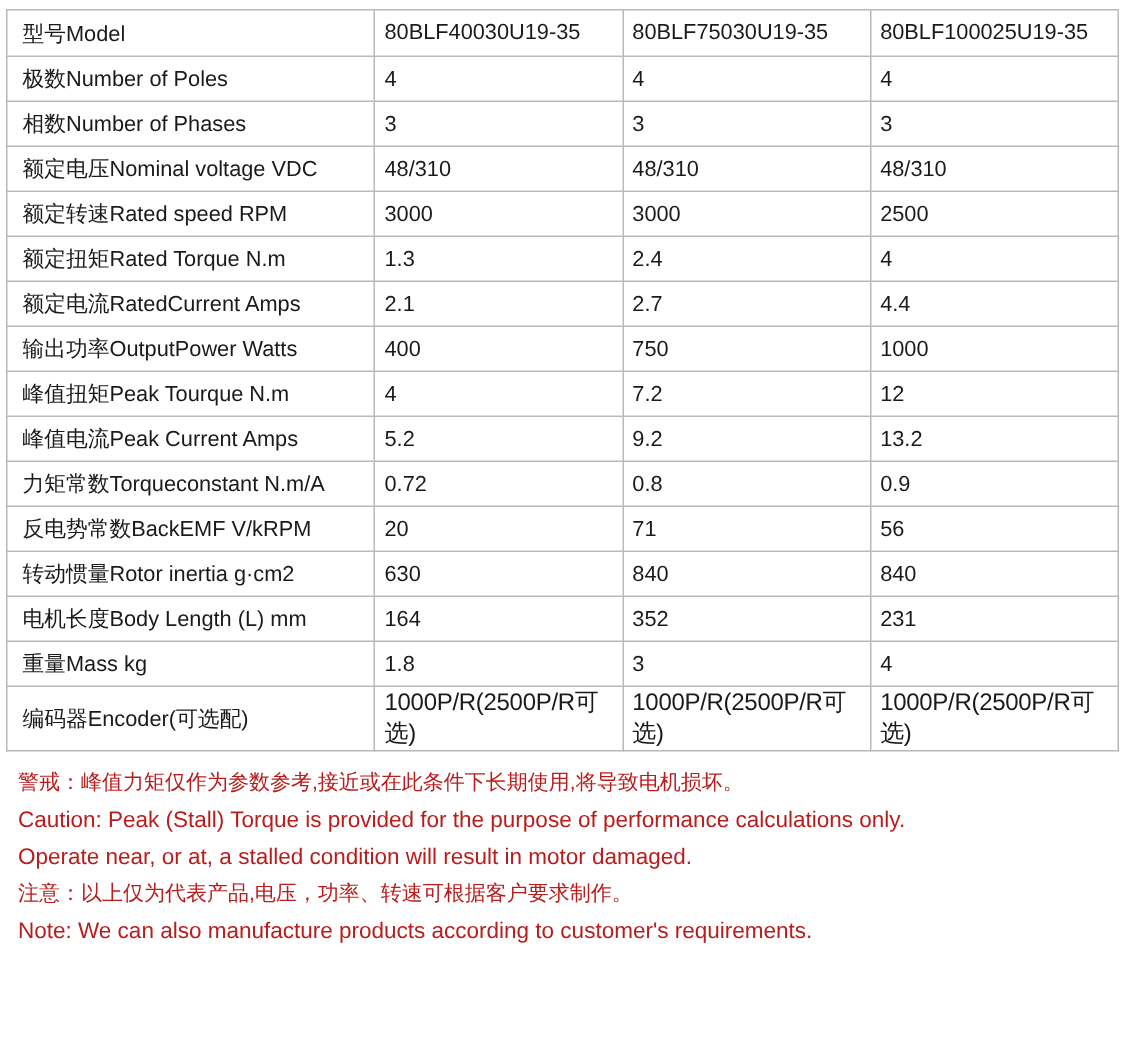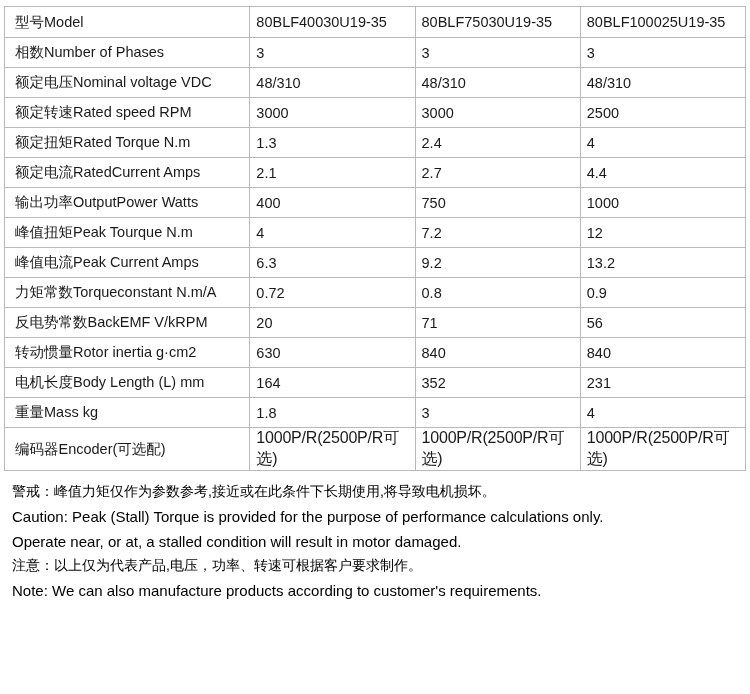--- a/index.html
+++ b/index.html
@@ -52,21 +52,21 @@
   }
   .notes {
     margin: 10px auto 0 auto;
     width: 730px;
     padding-left: 4px;
   }
   .notes p {
     margin: 0 0 2px 0;
     font-size: 14.5px;
     line-height: 1.55;
-    color: #000000;
+    color: #b91c1c;
   }
   .notes p.cn {
     font-size: 14px;
   }
   .notes p.en {
     font-size: 15px;
   }
 </style>
 </head>
 <body>
@@ -75,20 +75,26 @@
 
   <table class="spec">
     <tbody>
       <tr>
         <td>型号Model</td>
         <td class="val">80BLF40030U19-35</td>
         <td class="val">80BLF75030U19-35</td>
         <td class="val">80BLF100025U19-35</td>
       </tr>
 
+      <tr>
+        <td>极数Number of Poles</td>
+        <td class="val">4</td>
+        <td class="val">4</td>
+        <td class="val">4</td>
+      </tr>
       <tr>
         <td>相数Number of Phases</td>
         <td class="val">3</td>
         <td class="val">3</td>
         <td class="val">3</td>
       </tr>
       <tr>
         <td>额定电压Nominal voltage VDC</td>
         <td class="val">48/310</td>
         <td class="val">48/310</td>
@@ -119,21 +125,21 @@
         <td class="val">1000</td>
       </tr>
       <tr>
         <td>峰值扭矩Peak Tourque N.m</td>
         <td class="val">4</td>
         <td class="val">7.2</td>
         <td class="val">12</td>
       </tr>
       <tr>
         <td>峰值电流Peak Current Amps</td>
-        <td class="val">6.3</td>
+        <td class="val">5.2</td>
         <td class="val">9.2</td>
         <td class="val">13.2</td>
       </tr>
       <tr>
         <td>力矩常数Torqueconstant N.m/A</td>
         <td class="val">0.72</td>
         <td class="val">0.8</td>
         <td class="val">0.9</td>
       </tr>
       <tr>

